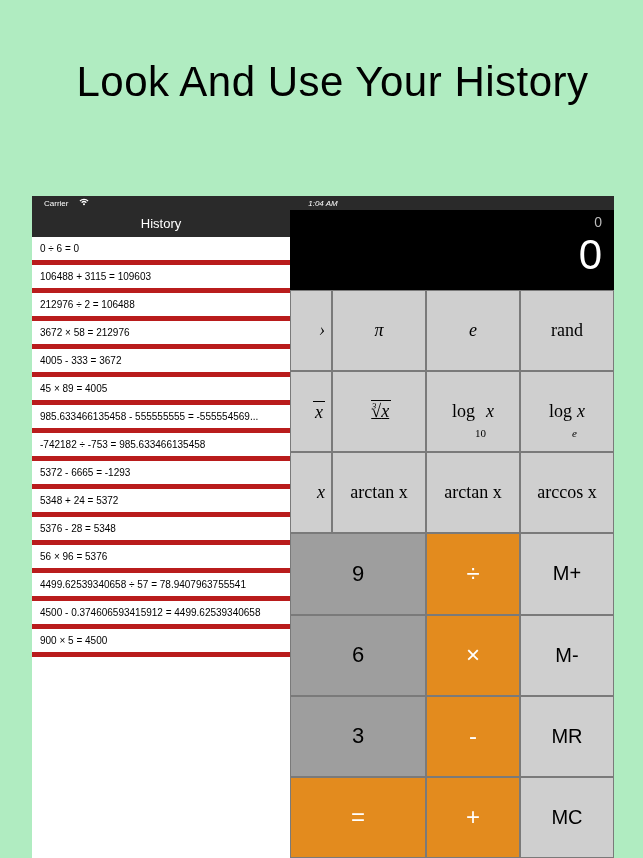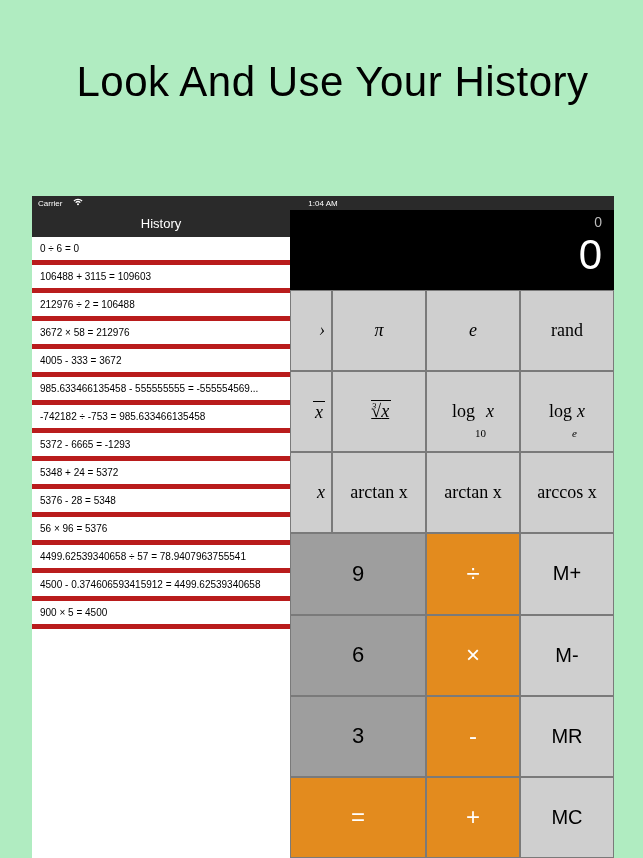--- a/index.html
+++ b/index.html
@@ -32,22 +32,22 @@
   .statusbar {
     position: relative;
     height: 14px;
     background: #2a2a2a;
     color: #fff;
     font-size: 8px;
     display: flex;
     align-items: center;
     padding: 0 6px;
   }
-  .statusbar .carrier { flex: 0 0 auto; display: flex; align-items: center; gap: 11px; }
-  .statusbar .center { position: absolute; left: 50%; transform: translateX(-50%); }
+  .statusbar .carrier { flex: 0 0 auto; display: flex; align-items: center; gap: 11px; margin-left: 6px; }
+  .statusbar .center { position: absolute; left: 50%; transform: translateX(-50%); font-style: italic; }
   .statusbar .right { margin-left: auto; display: flex; align-items: flex-end; gap: 9px; margin-top: 36px; }
   .wifi-icon { display:inline-block; }
   .battery {
     display: inline-block;
     width: 16px; height: 7px;
     border: 1px solid #fff; border-radius: 1px;
     position: relative;
   }
   .battery::after {
     content:""; position:absolute; right:-3px; top:1.5px;
@@ -158,20 +158,21 @@
   </div>
 
   <div class="history">
     <div class="history-header">History</div>
     <div class="history-list">
       <div class="history-row">0 ÷ 6 = 0</div>
       <div class="history-row">106488 + 3115 = 109603</div>
       <div class="history-row">212976 ÷ 2 = 106488</div>
       <div class="history-row">3672 × 58 = 212976</div>
       <div class="history-row">4005 - 333 = 3672</div>
+      <div class="history-row">45 × 89 = 4005</div>
       <div class="history-row">985.633466135458 - 555555555 = -555554569...</div>
       <div class="history-row">-742182 ÷ -753 = 985.633466135458</div>
       <div class="history-row">5372 - 6665 = -1293</div>
       <div class="history-row">5348 + 24 = 5372</div>
       <div class="history-row">5376 - 28 = 5348</div>
       <div class="history-row">56 × 96 = 5376</div>
       <div class="history-row">4499.62539340658 ÷ 57 = 78.9407963755541</div>
       <div class="history-row">4500 - 0.374606593415912 = 4499.62539340658</div>
       <div class="history-row">900 × 5 = 4500</div>
     </div>

